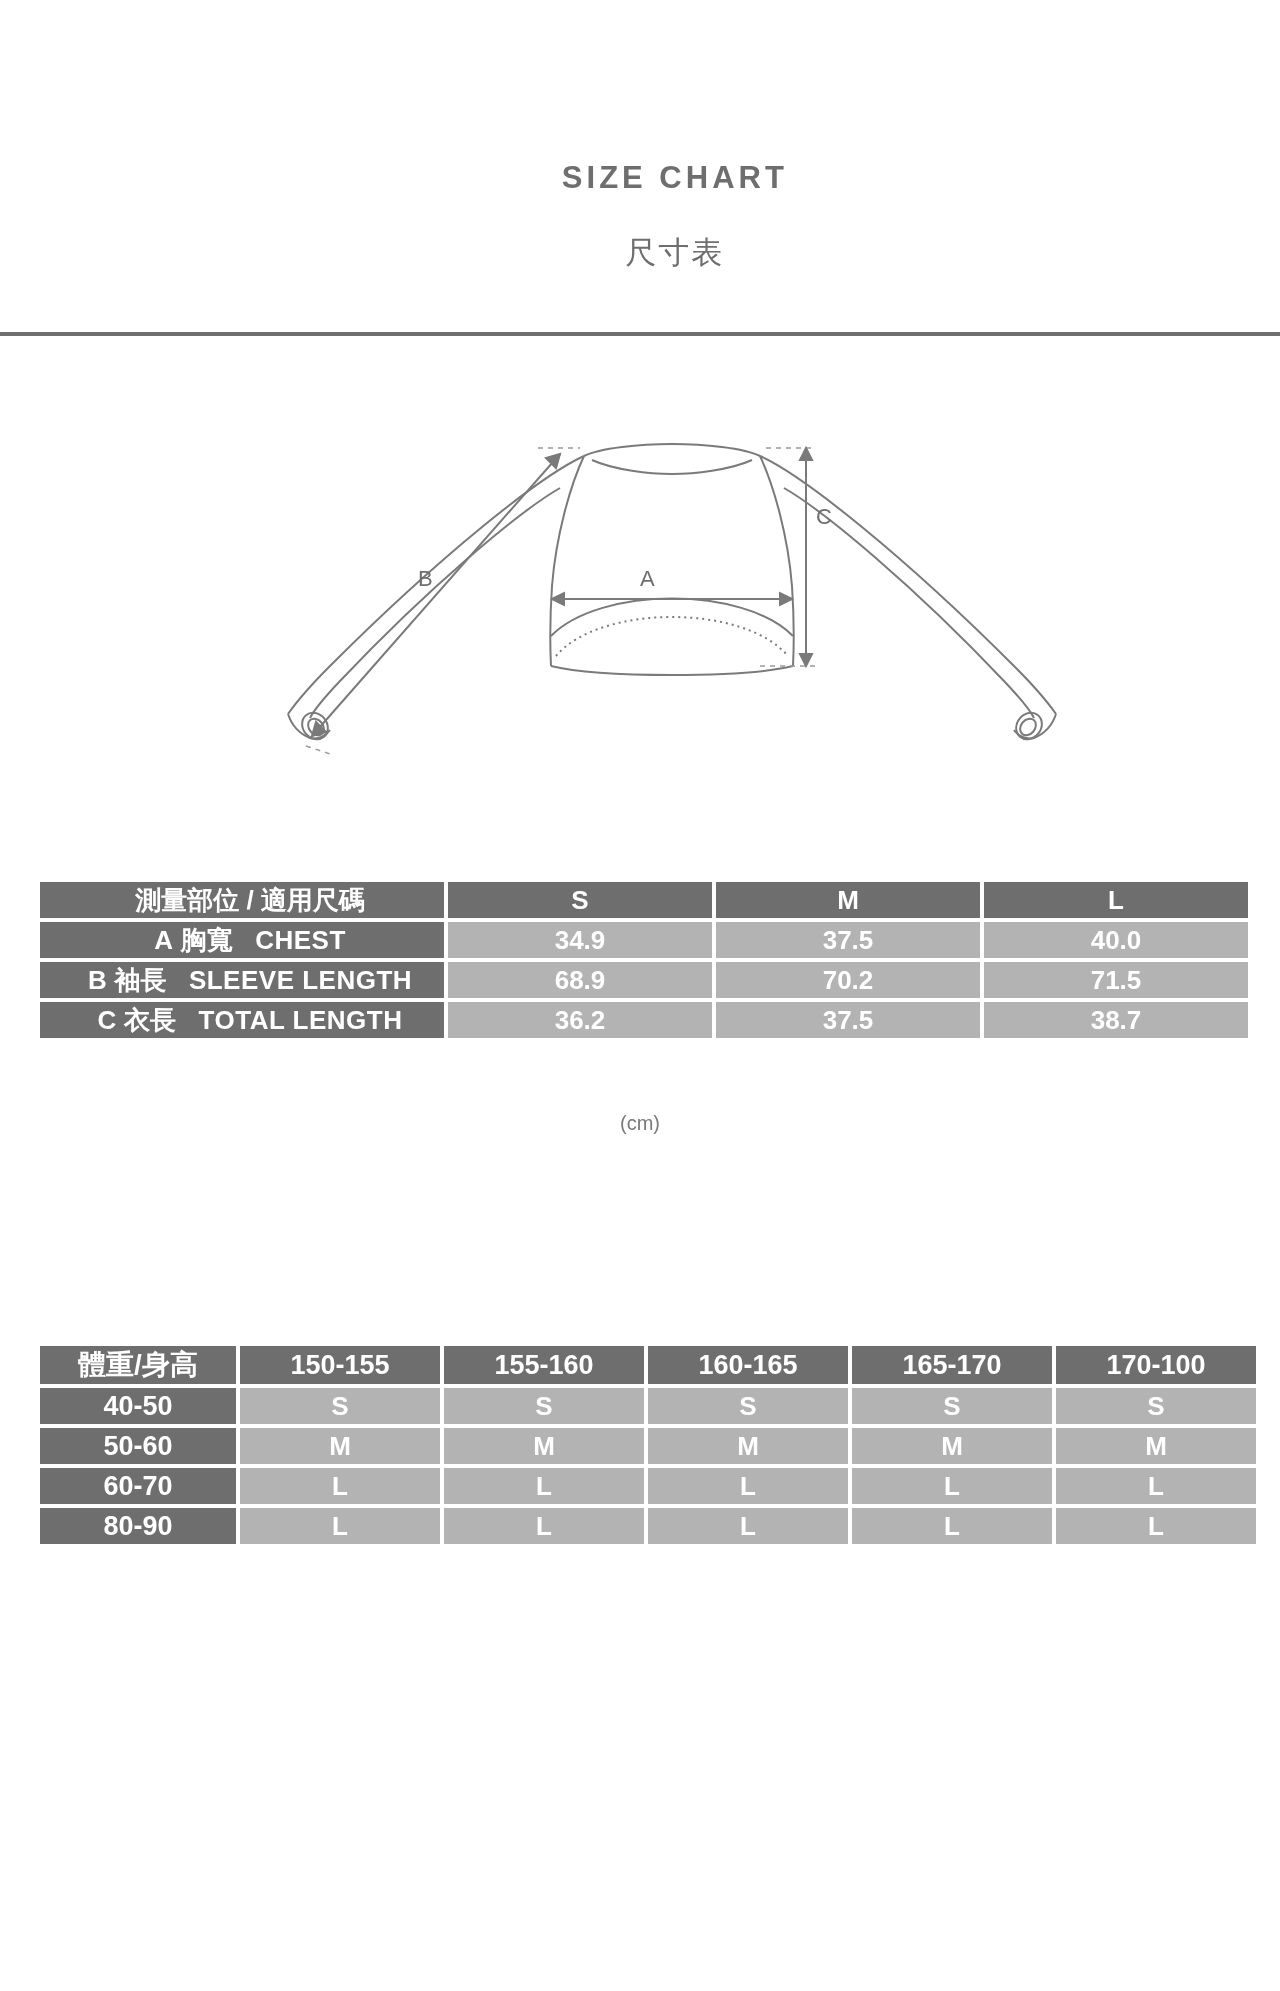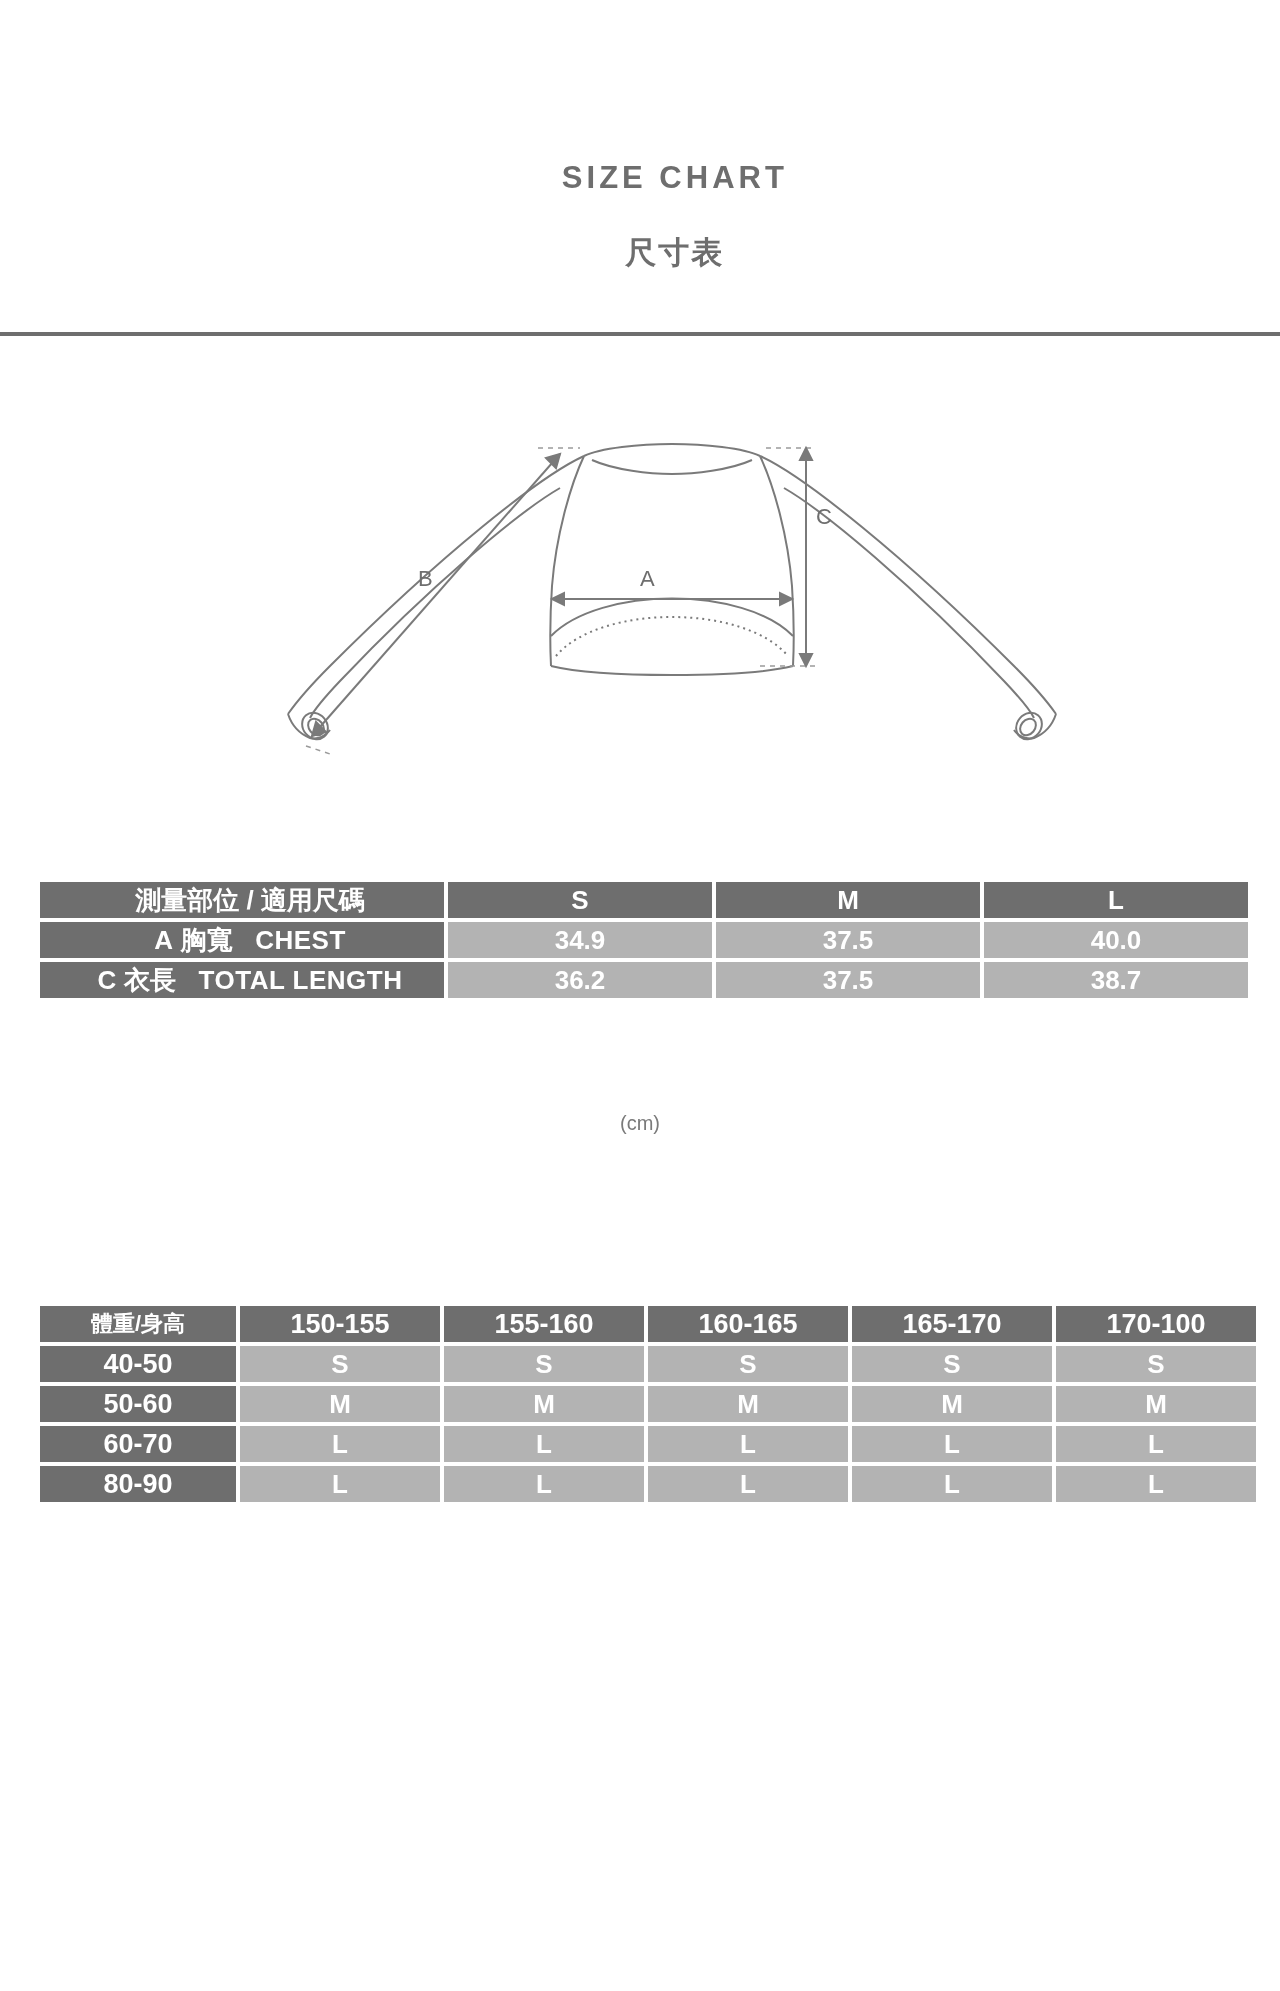--- a/index.html
+++ b/index.html
@@ -20,21 +20,21 @@
   }
   .header-title {
     font-size: 31px;
     letter-spacing: 3px;
     color: #6e6e6e;
     font-weight: normal;
     display: inline-block;
     white-space: pre;
   }
   .header-title .en { font-weight: bold; letter-spacing: 4px; }
-  .header-title .zh { letter-spacing: 2px; font-weight: bold; text-align: right; }
+  .header-title .zh { letter-spacing: 2px; font-weight: normal; text-align: right; }
   .header-rule {
     margin-top: 22px;
     height: 4px;
     background: #6e6e6e;
     width: 1280px;
   }
 
   
   .diagram-wrap {
     position: relative;
@@ -91,21 +91,21 @@
   .table1 { margin-top: 22px; }
   .table1 col.c0 { width: 404px; }
   .table1 col.cx { width: 264px; }
 
   .gap { height: 300px; }
 
   .table2 col.c0 { width: 196px; }
   .table2 col.cx { width: 200px; }
   .table2 td, .table2 th { height: 56px; font-size: 27px; }
   .table2 .row-label { text-align: center; padding-left: 0 !important; font-size: 27px; }
-  .table2 .hdr-first { text-align: center; padding-left: 0 !important; font-size: 22px; }
+  .table2 .hdr-first { text-align: center; padding-left: 0 !important; font-size: 28px; }
   .table2 .hdr-dark { font-size: 27px; }
 </style>
 </head>
 <body>
 
 <div class="page">
 
   <div class="header">
     <div class="header-title">
       <span class="en">SIZE CHART</span>
@@ -199,20 +199,31 @@
             <span class="zh">胸寬</span>
             <span style="display:inline-block;width:8px"></span>
             <span class="en">CHEST</span>
           </td>
           <td class="cell-light">34.9</td>
           <td class="cell-light">37.5</td>
           <td class="cell-light">40.0</td>
         </tr>
         <tr>
           <td class="row-label">
+            <span class="en">B</span>
+            <span class="zh">袖長</span>
+            <span style="display:inline-block;width:8px"></span>
+            <span class="en">SLEEVE LENGTH</span>
+          </td>
+          <td class="cell-light">68.9</td>
+          <td class="cell-light">70.2</td>
+          <td class="cell-light">71.5</td>
+        </tr>
+        <tr>
+          <td class="row-label">
             <span class="en">C</span>
             <span class="zh">衣長</span>
             <span style="display:inline-block;width:8px"></span>
             <span class="en">TOTAL LENGTH</span>
           </td>
           <td class="cell-light">36.2</td>
           <td class="cell-light">37.5</td>
           <td class="cell-light">38.7</td>
         </tr>
       </tbody>

